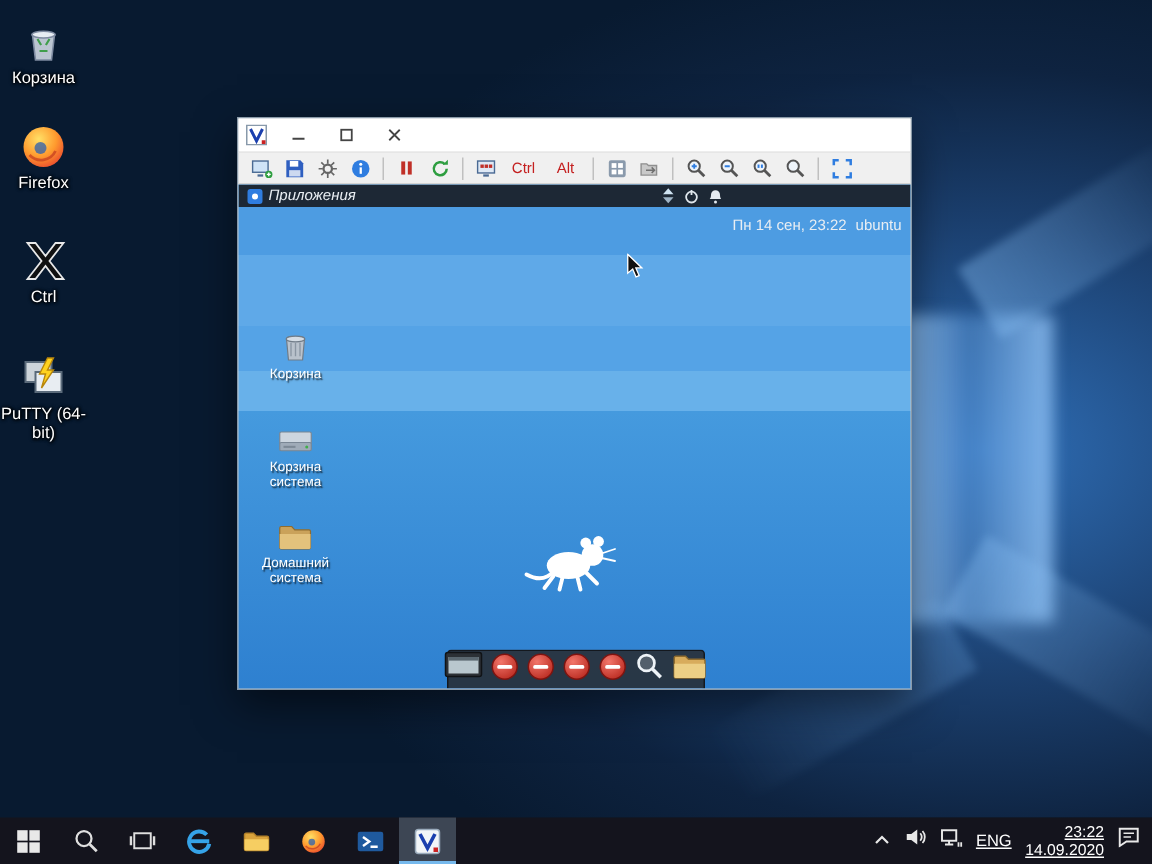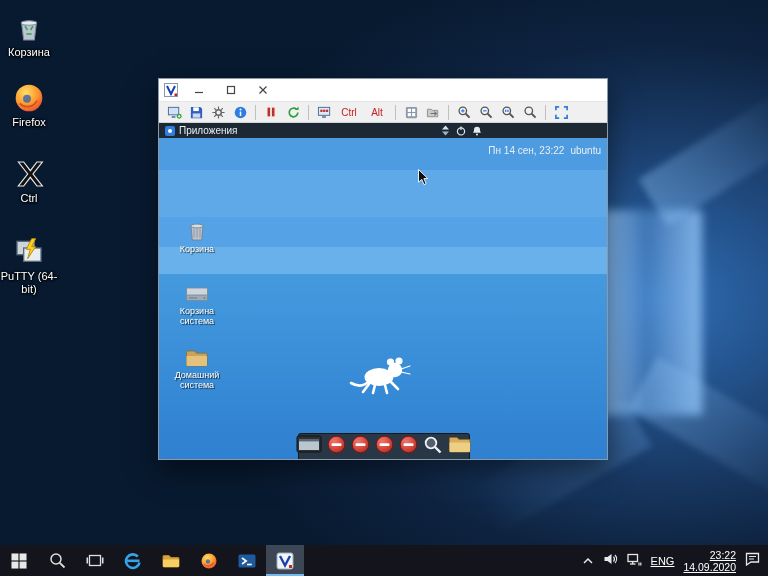--- a/index.html
+++ b/index.html
@@ -39,21 +39,21 @@
     display:flex;align-items:center;justify-content:center;}
   .tbtn.txt{width:26px;color:#c42020;font-weight:normal;font-size:10px;font-family:"Liberation Sans",sans-serif;}
   .tsep{width:1px;height:15px;background:#c0c0c0;margin:0 4px;}
 
   
   .x-content{position:absolute;left:0;top:44px;width:448px;height:336px;overflow:hidden;
     background:linear-gradient(180deg,#4d9ce2 0,#4d9ce2 14%,#5fa9e8 14%,#5fa9e8 28%,
       #55a3e6 28%,#55a3e6 37%,#68b1ea 37%,#68b1ea 45%,#459ade 45%,#2e80d0 100%);}
   .x-panel{position:absolute;left:0;top:0;width:100%;height:15px;background:#1d2835;
     display:flex;align-items:center;gap:6px;padding:0 6px;box-sizing:border-box;color:#e9eef3;font-size:10px;}
-  .x-menu{display:flex;align-items:center;gap:4px;}
+  .x-menu{display:flex;align-items:center;gap:4px;font-style:italic;}
   .x-menu-icon{width:10px;height:10px;background:#2f7de0;border-radius:2px;display:inline-block;position:relative;}
   .x-menu-icon::after{content:"";position:absolute;left:3px;top:3px;width:4px;height:4px;background:#fff;border-radius:50%;}
   .x-spacer{flex:1;}
   .x-tray-icon{display:flex;align-items:center;}
   .x-clock,.x-user{white-space:nowrap;margin-top:40px;}
 
   .xicon{position:absolute;left:6px;width:64px;text-align:center;}
   .xicon svg{display:block;margin:0 auto 1px auto;}
   .xlabel{color:#fff;font-size:9px;line-height:10px;text-shadow:1px 1px 1px rgba(0,0,0,.75);
     overflow-wrap:break-word;}

